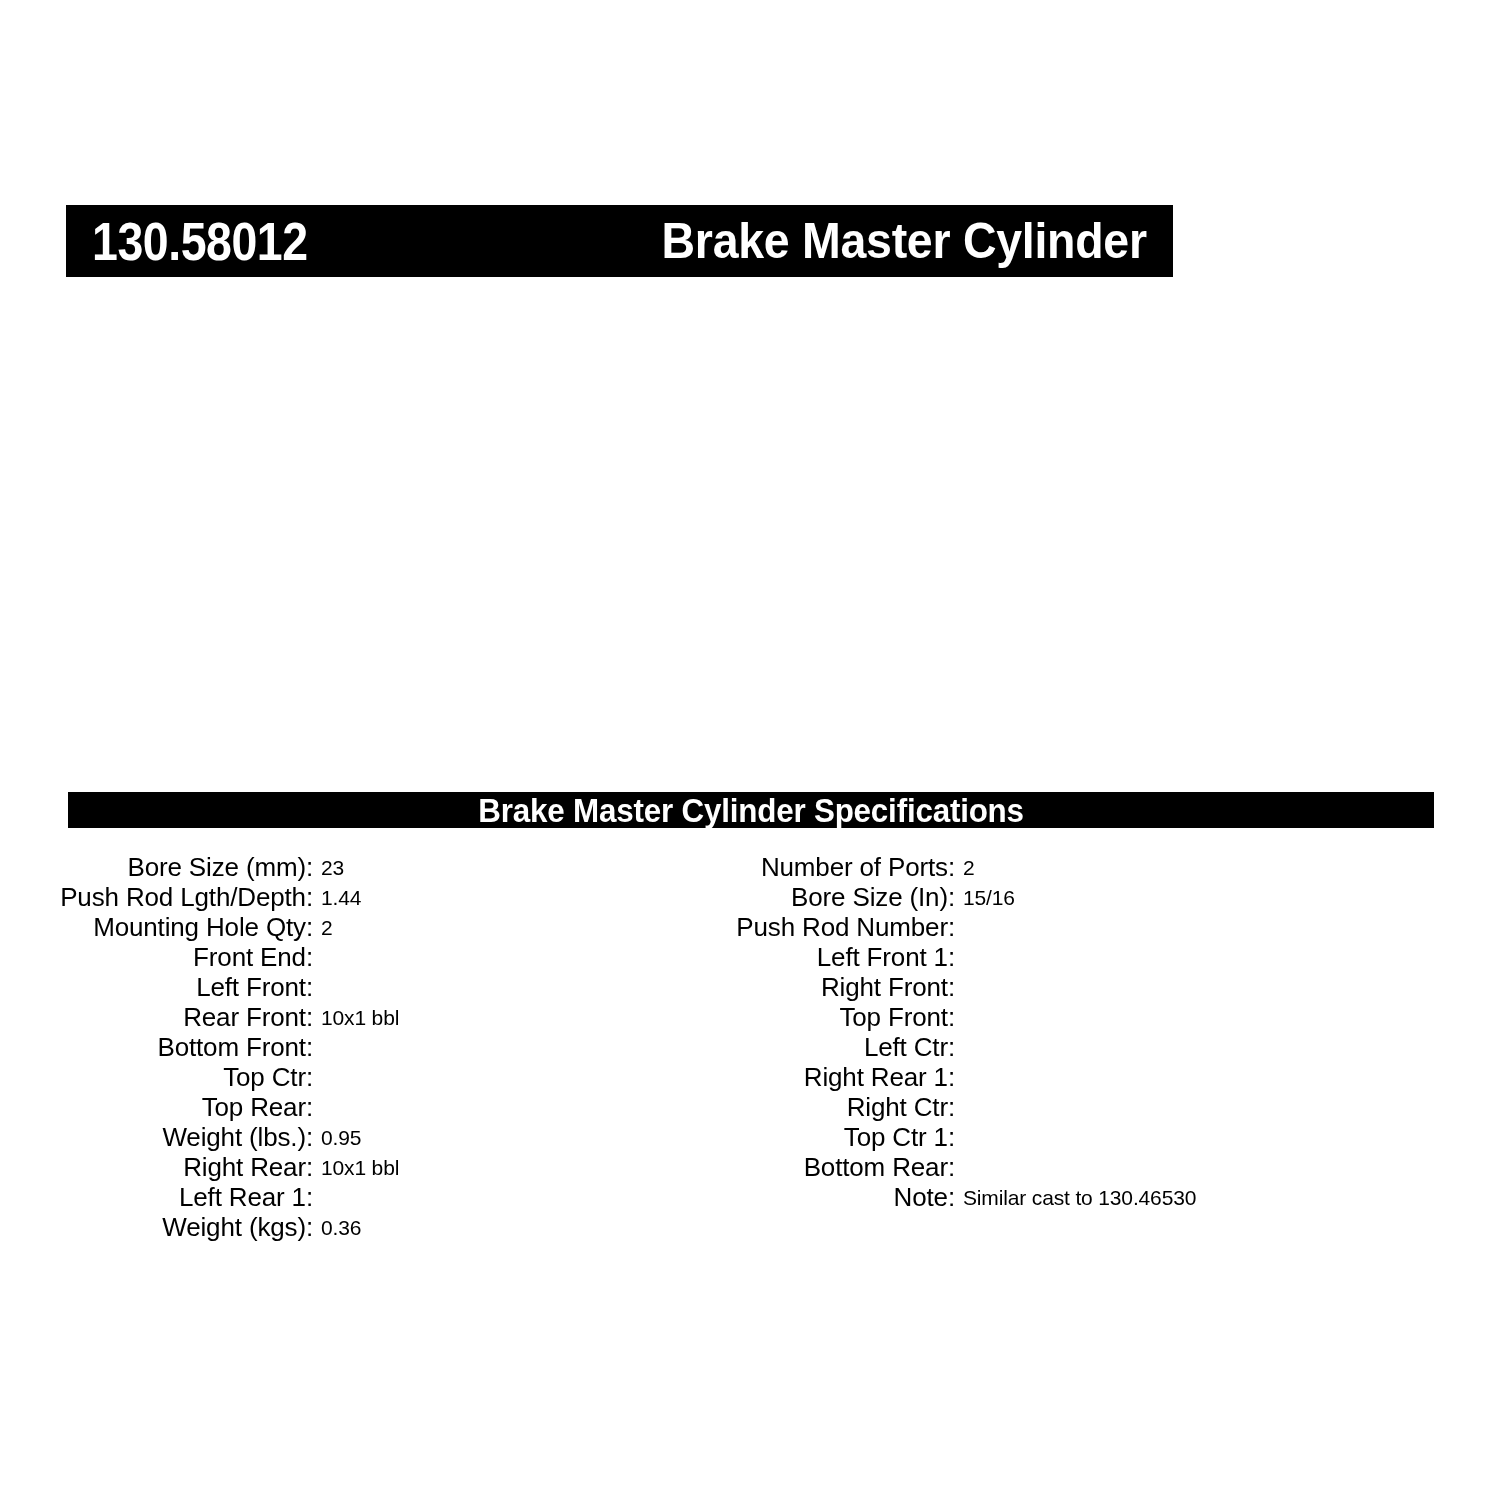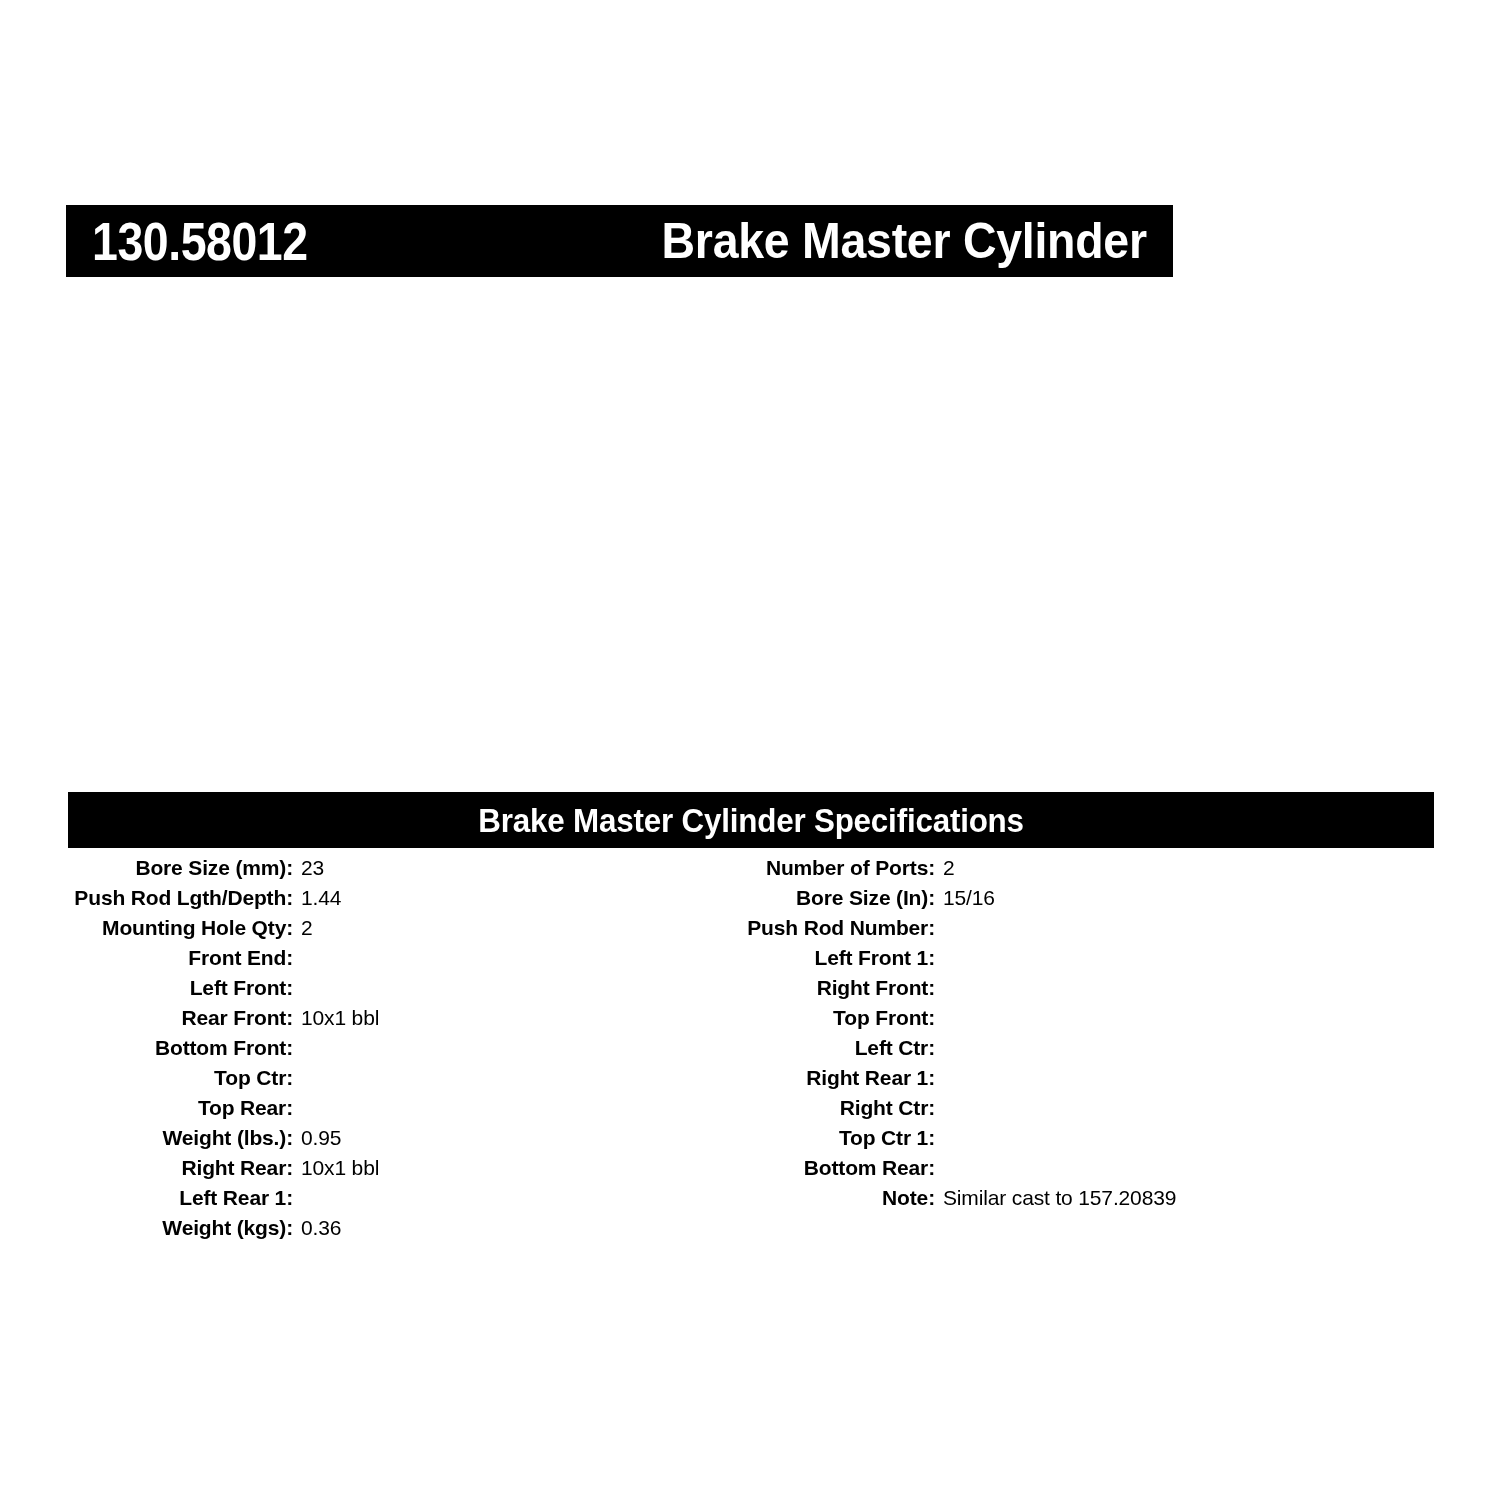--- a/index.html
+++ b/index.html
@@ -60,21 +60,21 @@
     height: 495px;
     background: #ffffff;
   }
 
   
   .spec-title-bar {
     position: absolute;
     left: 68px;
     top: 792px;
     width: 1366px;
-    height: 56px;
+    height: 36px;
     background: #000000;
     display: flex;
     align-items: center;
     justify-content: center;
   }
   .spec-title {
     color: #ffffff;
     font-size: 33px;
     font-weight: bold;
     line-height: 1;
@@ -96,25 +96,26 @@
   .spec-col-left  { left: 0px;   width: 660px; }
   .spec-col-right { left: 638px; width: 700px; }
 
   .spec-row {
     height: 30px;
     display: flex;
     align-items: center;
     white-space: nowrap;
   }
   .spec-label {
-    font-size: 21px;
-    font-weight: bold;
+    font-size: 26px;
+    font-weight: normal;
     text-align: right;
     line-height: 1;
     letter-spacing: -0.15px;
+    padding-left: 20px;
   }
   .spec-value {
     font-size: 21px;
     font-weight: normal;
     text-align: left;
     line-height: 1;
     letter-spacing: -0.15px;
     padding-left: 8px;
   }
   .spec-col-left  .spec-label { width: 293px; }
@@ -229,16 +230,16 @@
       <div class="spec-row">
         <div class="spec-label">Top Ctr 1:</div>
         <div class="spec-value"></div>
       </div>
       <div class="spec-row">
         <div class="spec-label">Bottom Rear:</div>
         <div class="spec-value"></div>
       </div>
       <div class="spec-row">
         <div class="spec-label">Note:</div>
-        <div class="spec-value">Similar cast to 157.20839</div>
+        <div class="spec-value">Similar cast to 130.46530</div>
       </div>
     </div>
 </div>
 
 </body></html>

